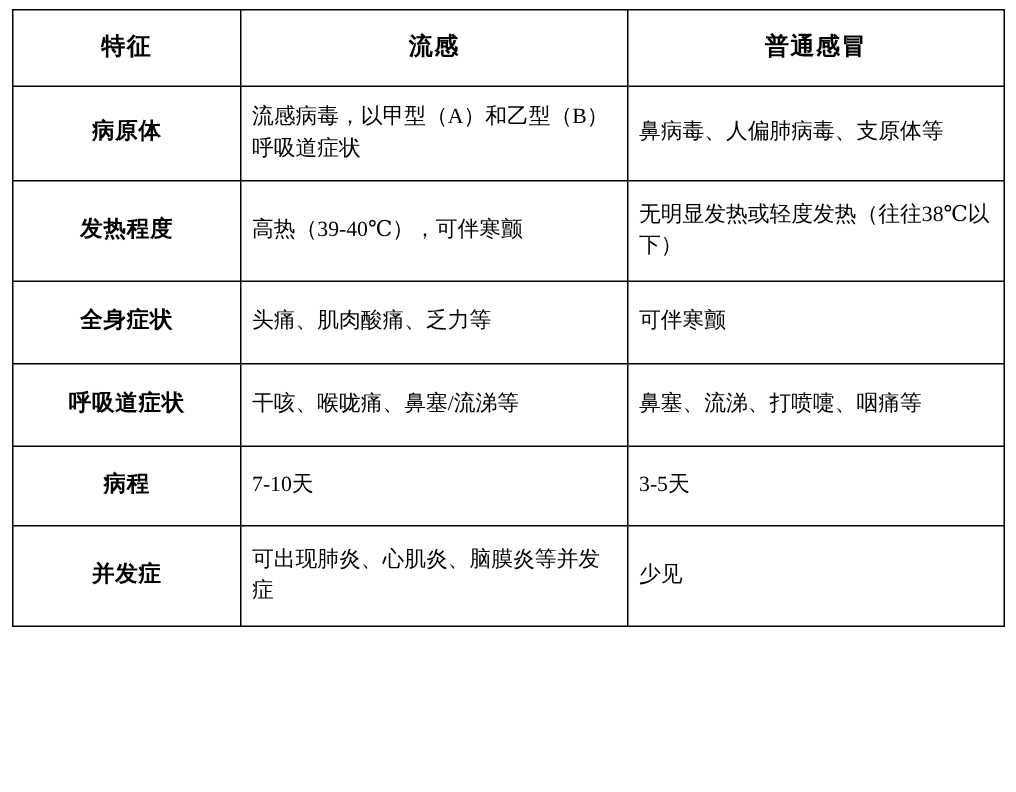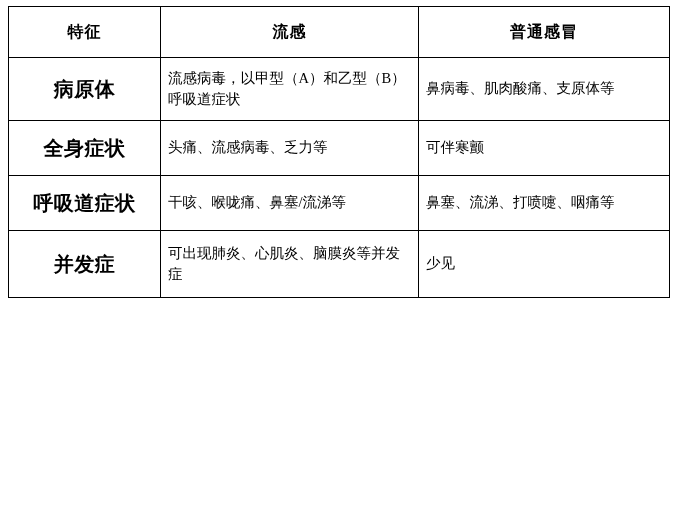--- a/index.html
+++ b/index.html
@@ -43,21 +43,21 @@
     font-weight: bold;
     font-size: 16px;
     letter-spacing: 1px;
     height: 40px;
     padding: 5px 6px;
   }
   
   table.compare tbody td.rowhead {
     text-align: center;
     font-weight: bold;
-    font-size: 20px;
+    font-size: 15px;
     letter-spacing: 0.5px;
   }
   table.compare tbody td.cell {
     text-align: left;
   }
   
   tr.r-pathogen td { height: 50px; }
   tr.r-contagious td { height: 40px; }
   tr.r-seasonal td { height: 64px; }
   tr.r-fever td { height: 54px; }
@@ -80,31 +80,41 @@
       <tr>
         <th>特征</th>
         <th>流感</th>
         <th>普通感冒</th>
       </tr>
     </thead>
     <tbody>
       <tr class="r-pathogen">
         <td class="rowhead">病原体</td>
         <td class="cell">流感病毒，以甲型（A）和乙型（B）呼吸道症状</td>
-        <td class="cell">鼻病毒、肌肉酸痛、支原体等</td>
+        <td class="cell">鼻病毒、人偏肺病毒、支原体等</td>
+      </tr>
+      <tr class="r-fever">
+        <td class="rowhead">发热程度</td>
+        <td class="cell">高热（39-40℃），可伴寒颤</td>
+        <td class="cell">无明显发热或轻度发热（往往38℃以下）</td>
       </tr>
       <tr class="r-systemic">
         <td class="rowhead">全身症状</td>
-        <td class="cell">头痛、流感病毒、乏力等</td>
+        <td class="cell">头痛、肌肉酸痛、乏力等</td>
         <td class="cell">可伴寒颤</td>
       </tr>
       <tr class="r-resp">
         <td class="rowhead">呼吸道症状</td>
         <td class="cell">干咳、喉咙痛、鼻塞/流涕等</td>
         <td class="cell">鼻塞、流涕、打喷嚏、咽痛等</td>
+      </tr>
+      <tr class="r-course">
+        <td class="rowhead">病程</td>
+        <td class="cell">7-10天</td>
+        <td class="cell">3-5天</td>
       </tr>
       <tr class="r-complication">
         <td class="rowhead">并发症</td>
         <td class="cell">可出现肺炎、心肌炎、脑膜炎等并发症</td>
         <td class="cell">少见</td>
       </tr>
     </tbody>
   </table>
 </div>
 

